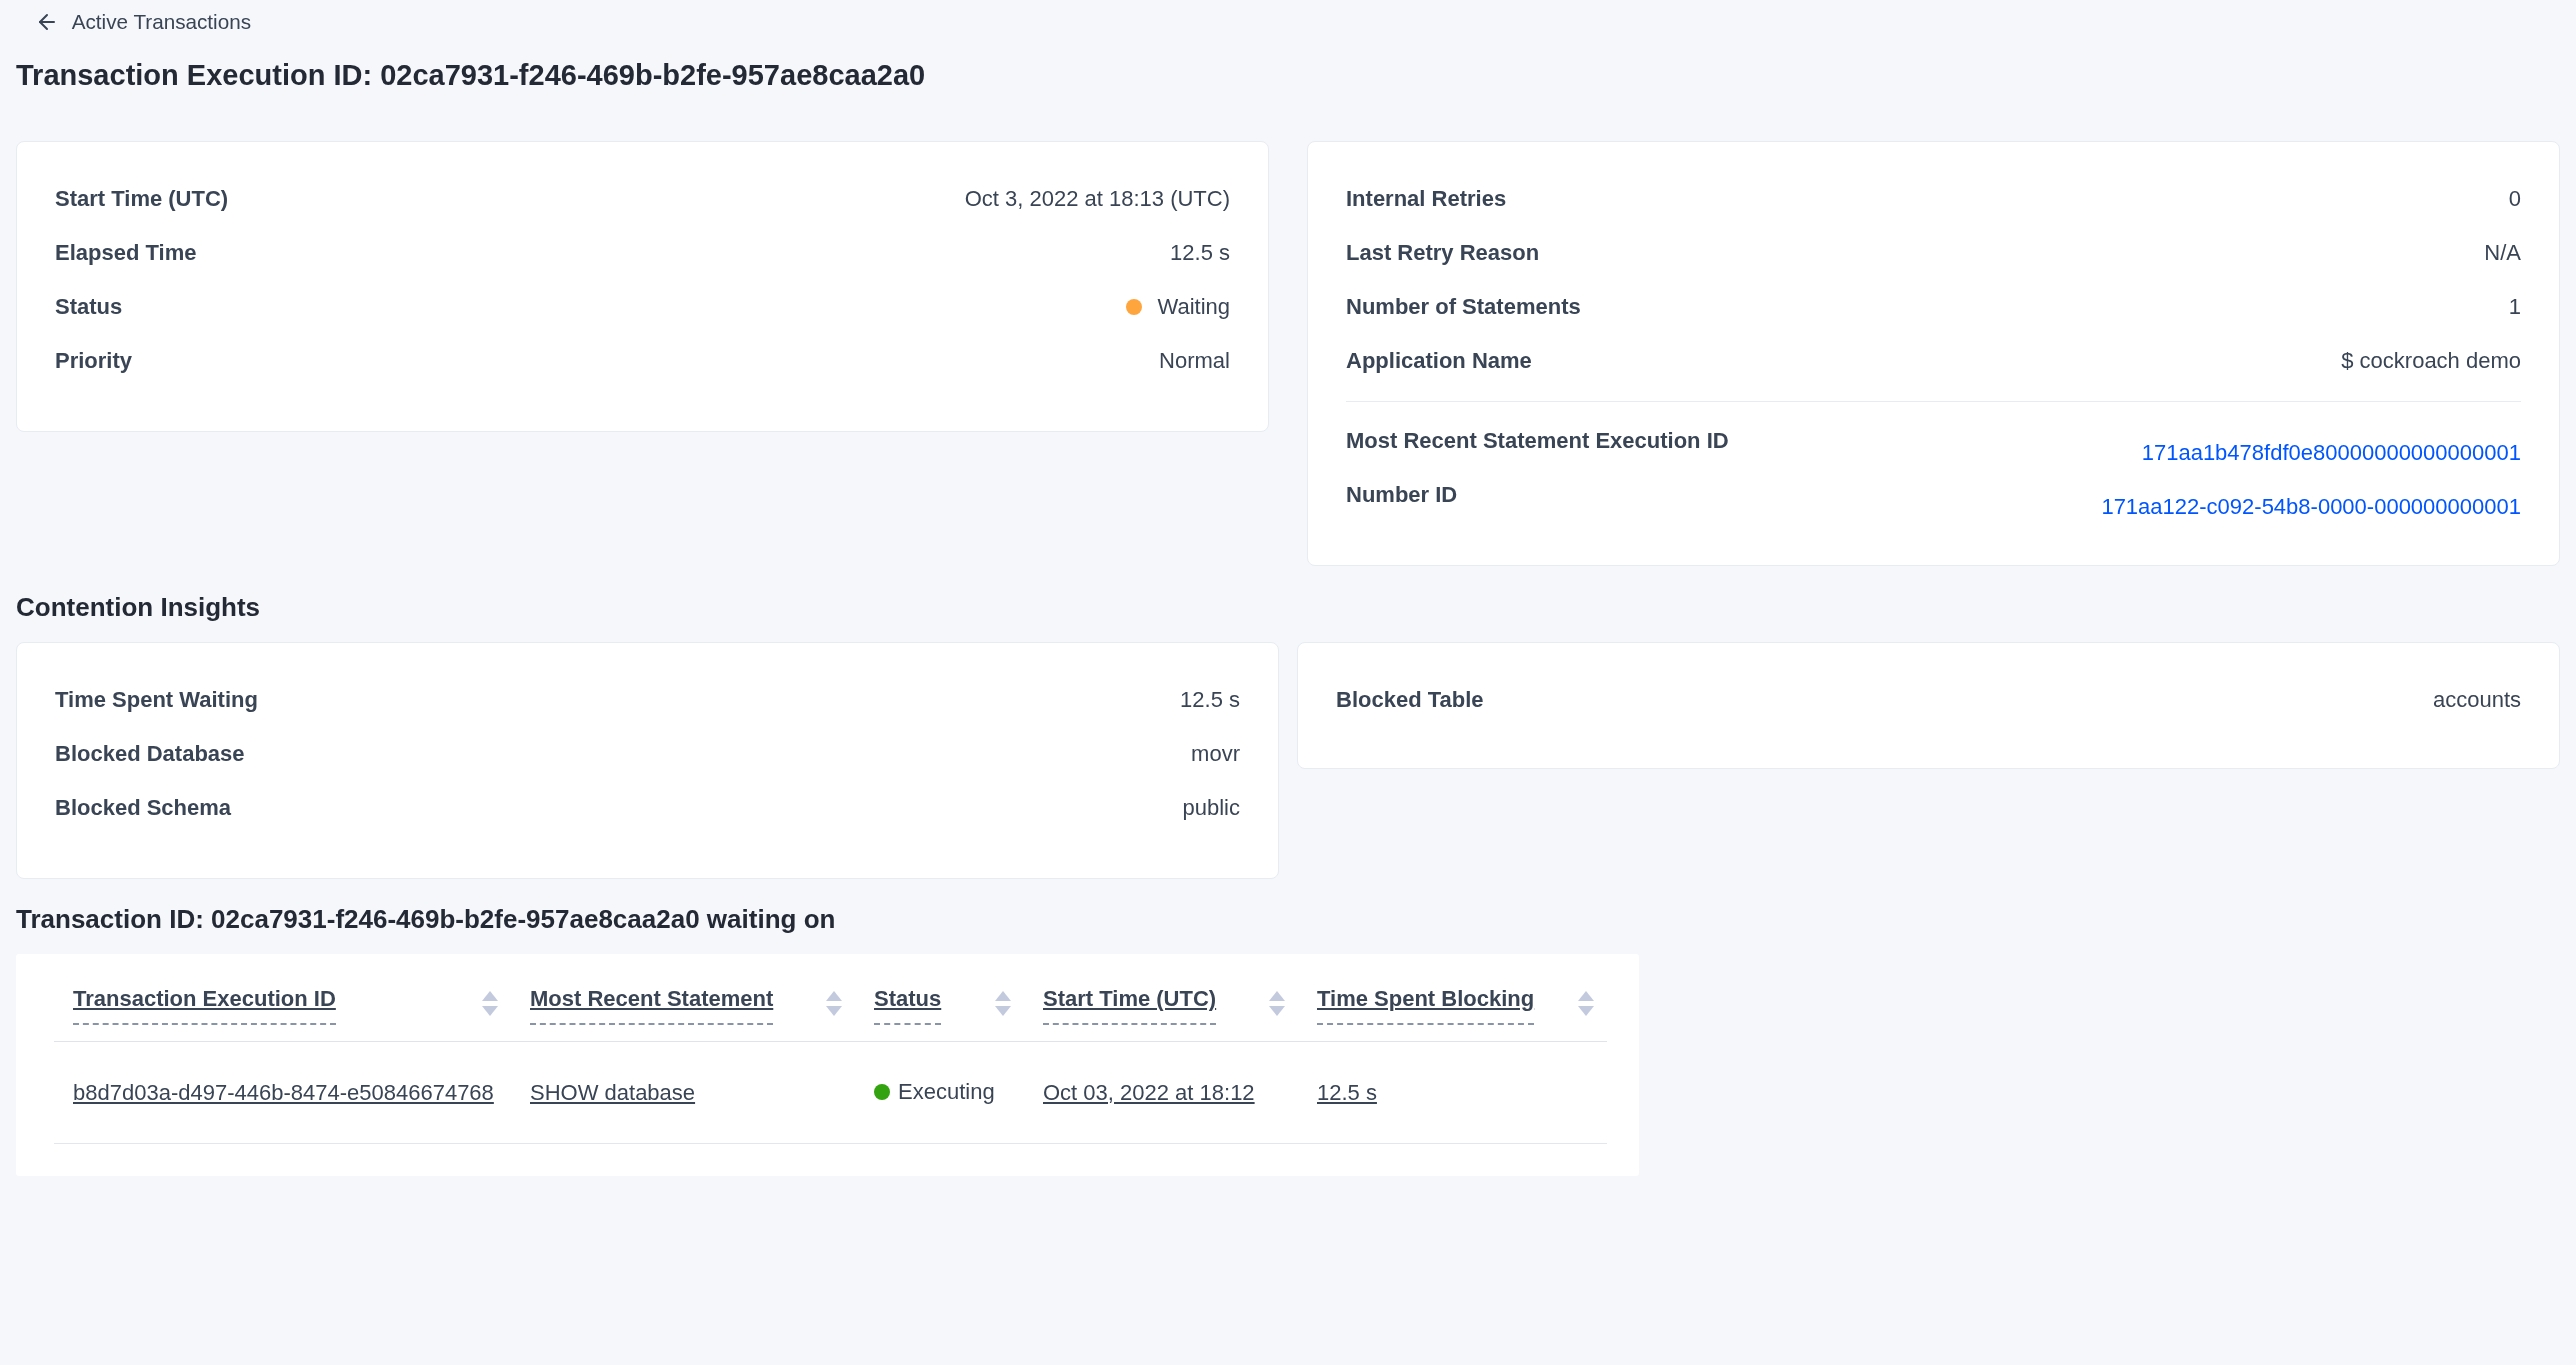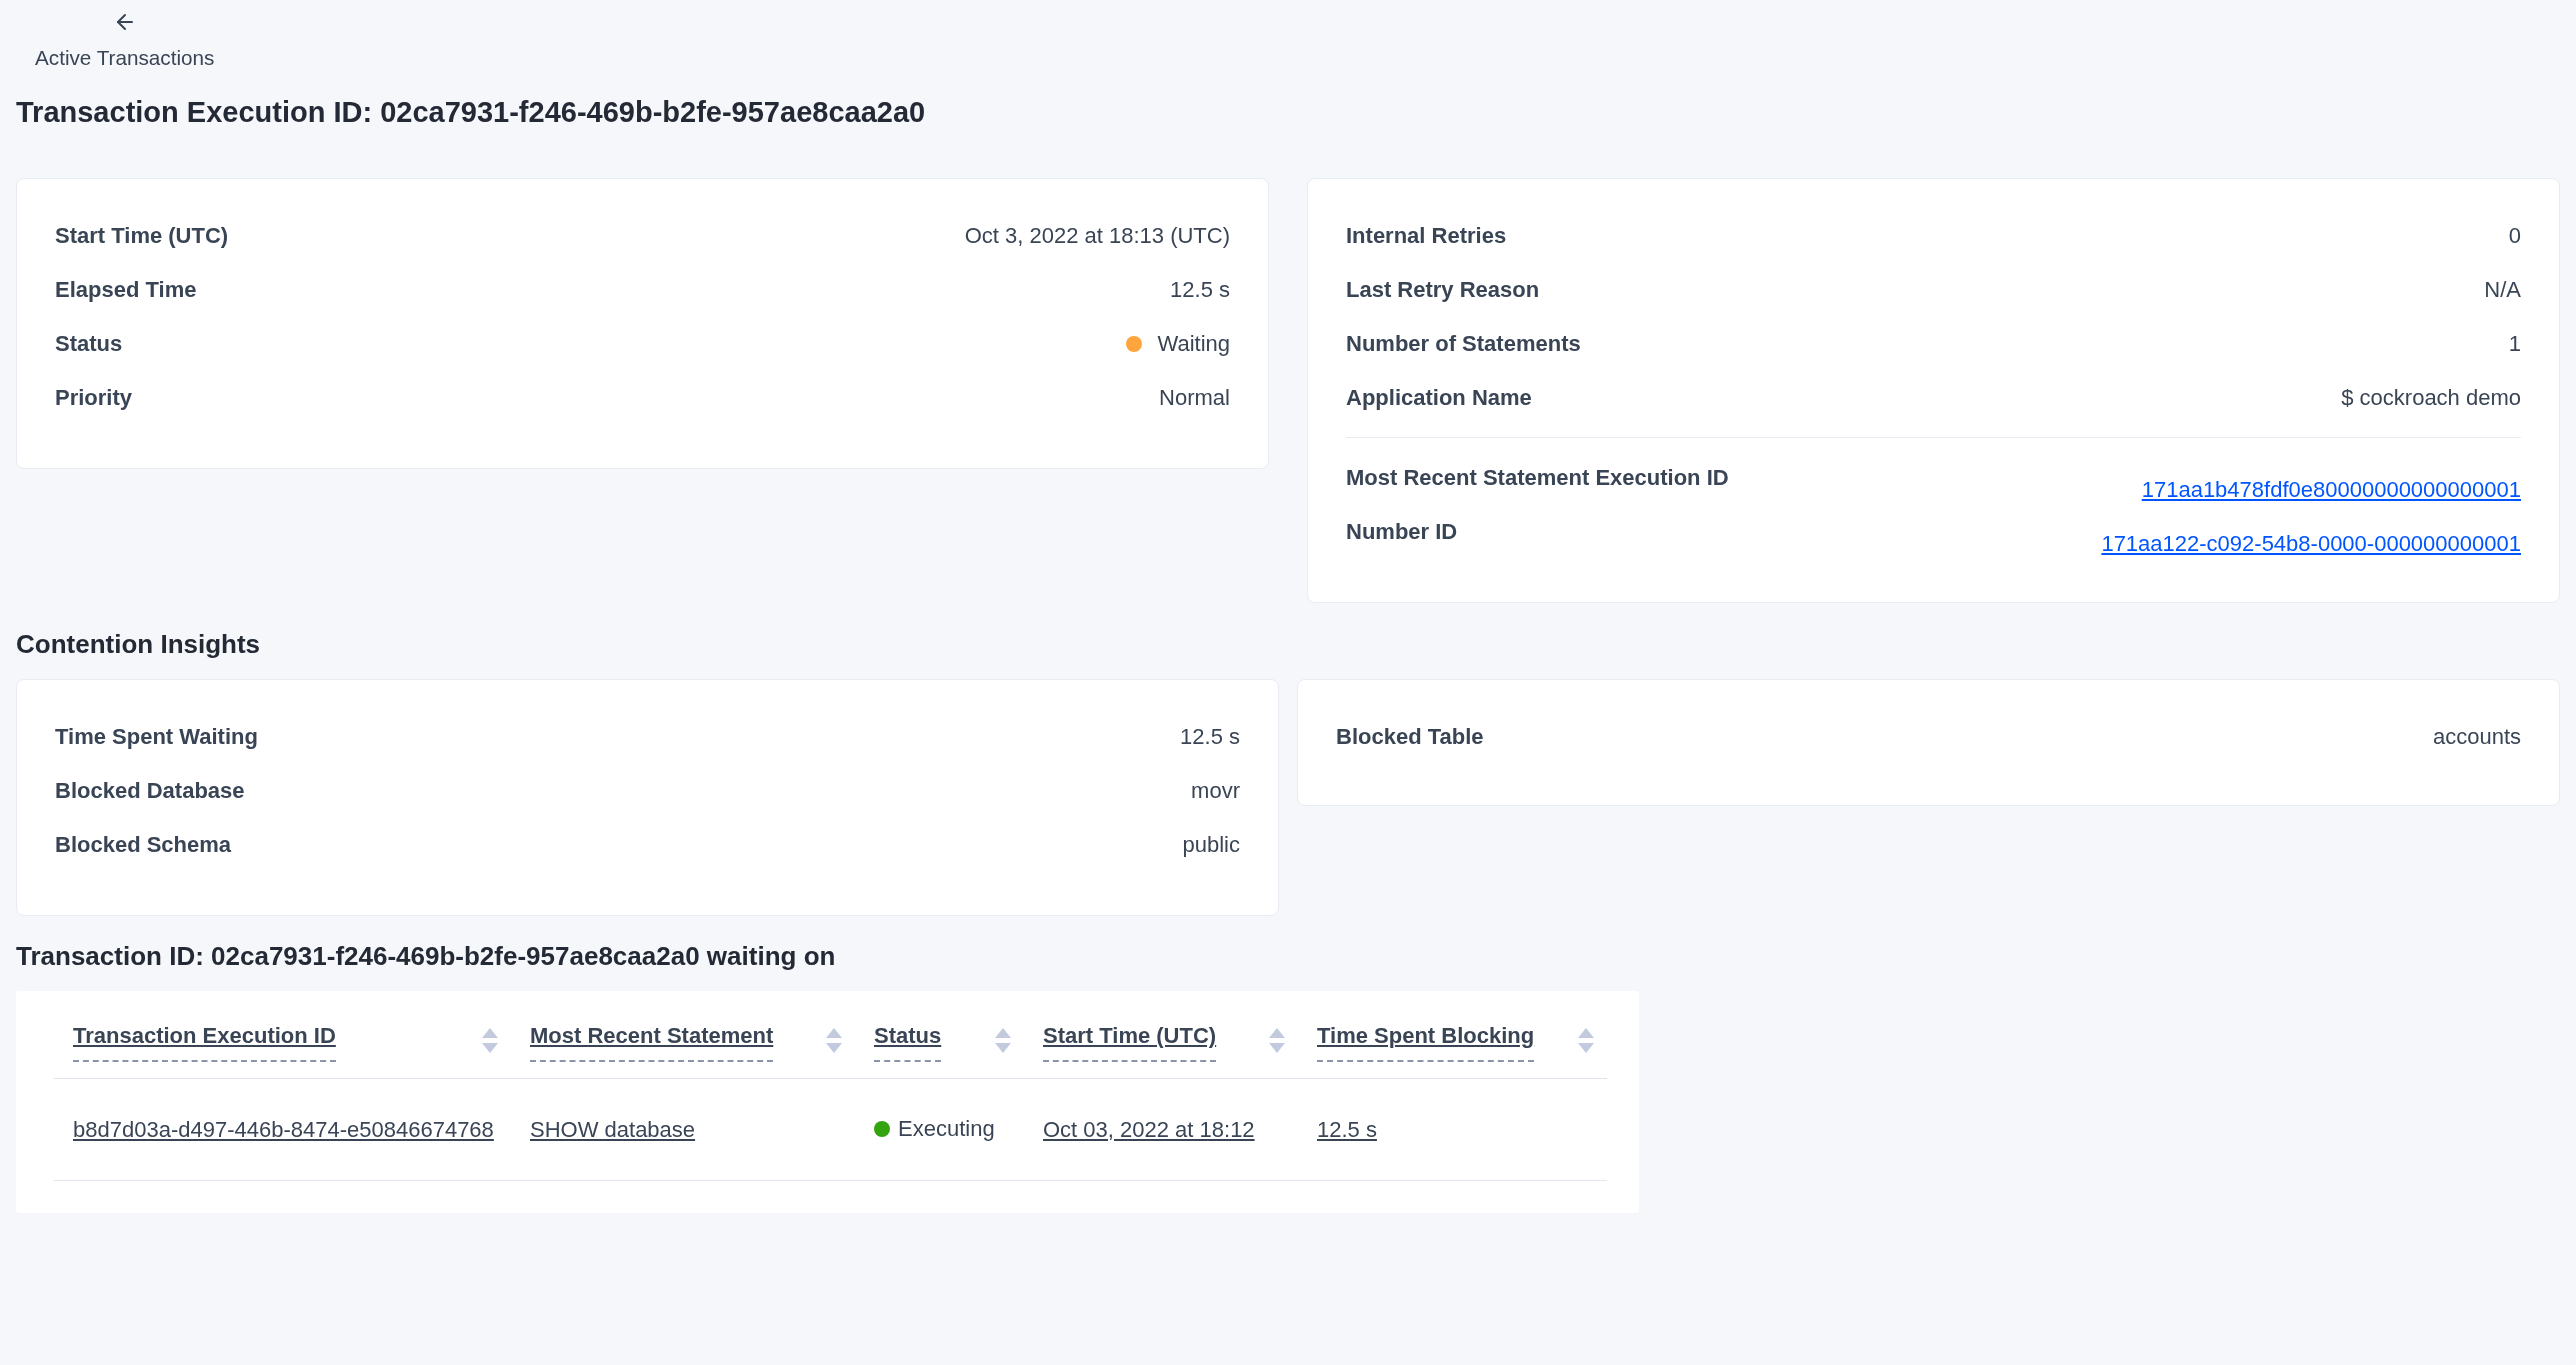--- a/index.html
+++ b/index.html
@@ -19,21 +19,21 @@
     background:#f5f7fa;
     font-family:"Liberation Sans",sans-serif;
     color:var(--text);
     overflow:hidden;
   }
   
   .breadcrumb{
     display:flex;align-items:center;gap:12.7px;
     padding:9.5px 0 0 35px;
     font-size:20.7px;color:var(--text);
-    width:max-content;cursor:pointer;flex-direction:column;
+    width:max-content;cursor:pointer;
   }
   .back-arrow{display:inline-flex;align-items:center;}
   
   .page-title{
     margin:25.5px 0 0 16px;
     font-size:29px;font-weight:bold;color:var(--heading);
   }
   
   .sql-box{
     margin:29px 16px 0;
@@ -58,21 +58,21 @@
     display:flex;justify-content:space-between;align-items:center;
     height:54px;font-size:22px;
   }
   .lbl{font-weight:bold;color:var(--text);}
   .val{color:var(--text);text-align:right;}
   .val-with-dot{display:inline-flex;align-items:center;gap:15px;}
   .dot{width:16px;height:16px;border-radius:50%;display:inline-block;flex:none;}
   .dot-waiting{background:var(--waiting);}
   .dot-executing{background:var(--executing);}
   .card-divider{border:none;border-top:0.8px solid var(--card-border);margin:12.7px 0;}
-  a.id-link{color:var(--link);text-decoration:underline;cursor:pointer;margin-top:24px;}
+  a.id-link{color:var(--link);cursor:pointer;margin-top:24px;}
   
   .section-heading{
     margin:25.5px 0 0 16px;
     font-size:26px;font-weight:bold;color:var(--heading);
   }
   .contention-row{display:flex;gap:18px;margin:19px 16px 0;align-items:flex-start;}
   .contention-card-right{padding-bottom:41px;}
   
   .table-card{
     margin:19px 0 0 16px;

